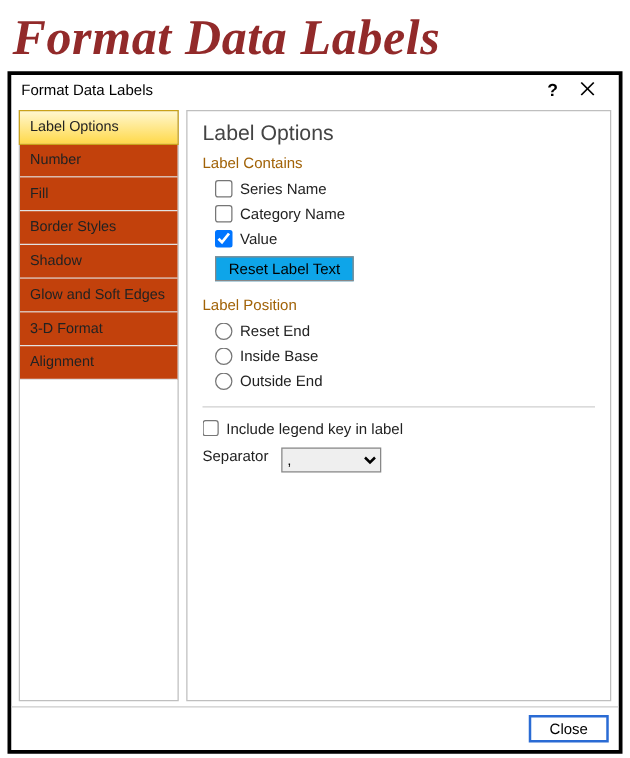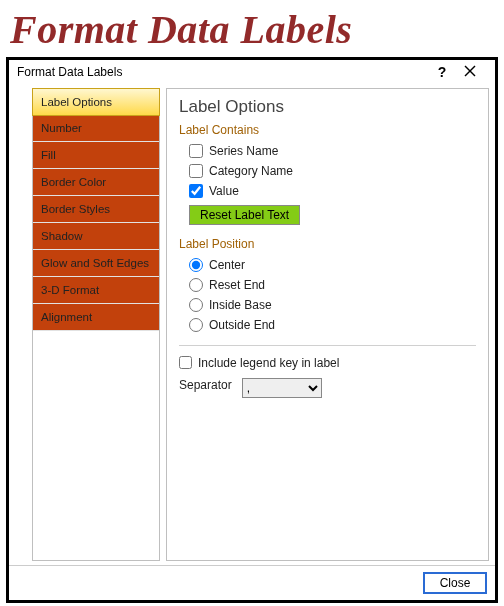--- a/index.html
+++ b/index.html
@@ -47,21 +47,20 @@
     text-align: center;
     cursor: pointer;
   }
   .titlebar .close svg { width: 12px; height: 12px; }
   .dialog-body {
     flex: 1;
     display: flex;
     padding: 4px 6px 4px 6px;
     gap: 6px;
     overflow: hidden;
-    margin-left: 17px;
   }
   .sidebar {
     width: 128px;
     border: 1px solid #bfbfbf;
     background: #fff;
     display: flex;
     flex-direction: column;
   }
   .side-item {
     padding: 7px 8px;
@@ -105,21 +104,21 @@
   }
   .opt-row input[type=checkbox],
   .opt-row input[type=radio] {
     width: 14px;
     height: 14px;
   }
   .reset-btn {
     margin: 4px 0 8px 10px;
     padding: 2px 10px;
     font-size: 12px;
-    background: #84cc16;
+    background: #0ea5e9;
     border: 1px solid #888;
     cursor: pointer;
   }
   .sep {
     border: none;
     border-top: 1px solid #d0d0d0;
     margin: 10px 0 8px 0;
   }
   .separator-row {
     display: flex;
@@ -172,21 +171,20 @@
           <line x1="11" y1="1" x2="1" y2="11" stroke="#000" stroke-width="1.4"></line>
         </svg>
     </span>
   </div>
 
   <div class="dialog-body">
     <div class="sidebar">
       <div class="side-item selected">Label Options</div>
       <div class="side-item">Number</div>
       <div class="side-item">Fill</div>
-      <div class="side-item">Border Color</div>
       <div class="side-item">Border Styles</div>
       <div class="side-item">Shadow</div>
       <div class="side-item">Glow and Soft Edges</div>
       <div class="side-item">3-D Format</div>
       <div class="side-item">Alignment</div>
     </div>
 
     <div class="main">
       <h2>Label Options</h2>
 
@@ -199,24 +197,20 @@
         <input type="checkbox" style="">
         <span>Category Name</span>
       </label>
       <label class="opt-row">
         <input type="checkbox" checked="" style="">
         <span>Value</span>
       </label>
       <button class="reset-btn">Reset Label Text</button>
 
       <div class="group-label">Label Position</div>
-      <label class="opt-row">
-        <input type="radio" name="pos" checked="" style="">
-        <span>Center</span>
-      </label>
       <label class="opt-row">
         <input type="radio" name="pos" style="">
         <span>Reset End</span>
       </label>
       <label class="opt-row">
         <input type="radio" name="pos" style="">
         <span>Inside Base</span>
       </label>
       <label class="opt-row">
         <input type="radio" name="pos" style="">

